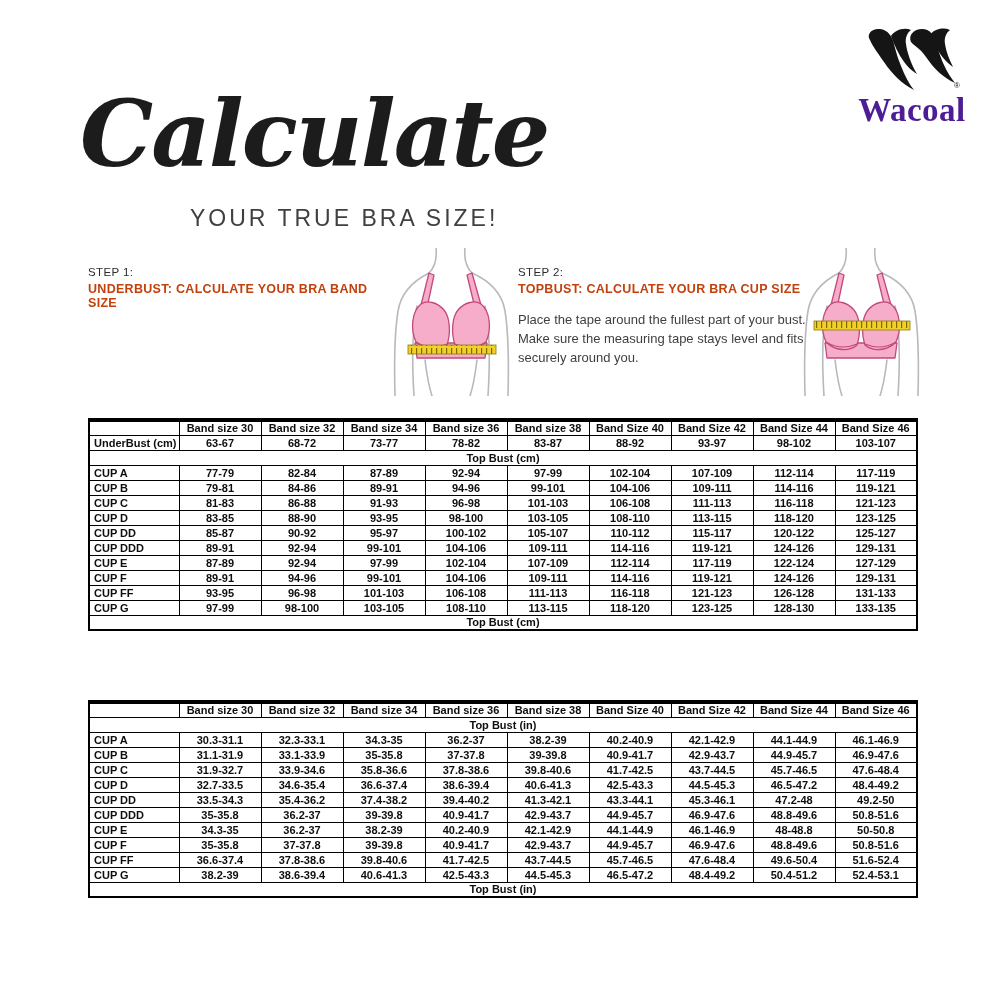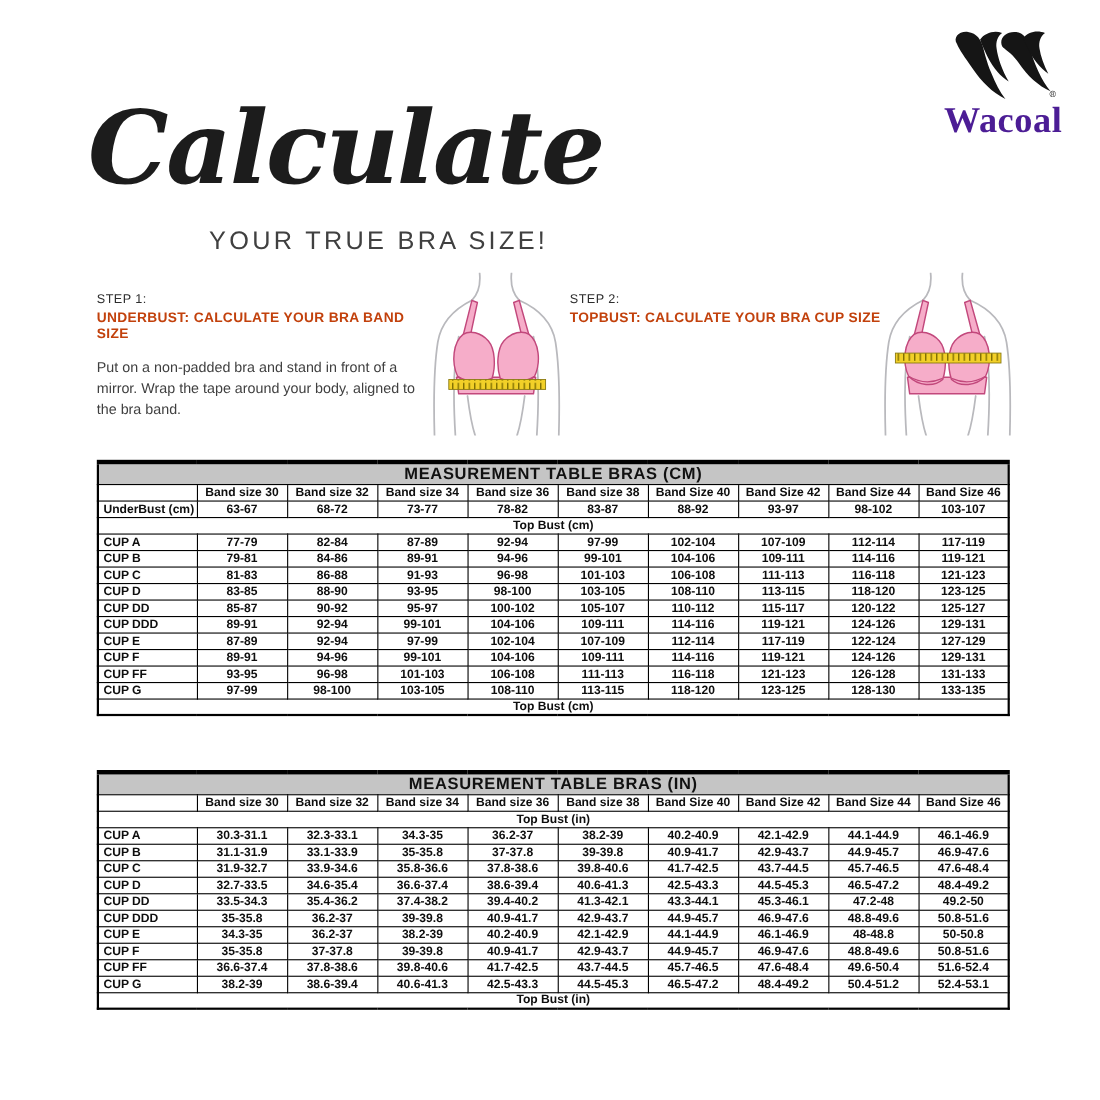--- a/index.html
+++ b/index.html
@@ -73,21 +73,20 @@
     </svg>
     <div class="logo-word">Wacoal</div>
   </div>
 
   <div class="script-title">Calculate</div>
   <div class="subtitle">YOUR TRUE BRA SIZE!</div>
 
   <div class="step step-1">
     <div class="step-label">STEP 1:</div>
     <div class="step-heading">UNDERBUST: CALCULATE YOUR BRA BAND SIZE</div>
-    <p class="step-body">Put on a non-padded bra and stand in front of a mirror. Wrap the tape around your body, aligned to the bra band.</p>
   </div>
 
   <svg class="fig fig-1" width="132" height="148" viewBox="0 0 132 148" aria-hidden="true">
     <defs>
       <pattern id="ticks1" width="5" height="9" patternUnits="userSpaceOnUse">
         <rect width="5" height="9" fill="#f2d028"></rect>
         <rect x="0" y="1" width="1.2" height="7" fill="#7a6a00"></rect>
       </pattern>
     </defs>
     <g fill="none" stroke="#b9b9bd" stroke-width="1.6" stroke-linecap="round">
@@ -110,20 +109,21 @@
     <g fill="none" stroke="#c2487c" stroke-width="1.1">
       <path d="M30,94 Q45,103 61,96"></path>
       <path d="M100,94 Q85,103 69,96"></path>
     </g>
     <rect x="22" y="97" width="88" height="9" fill="url(#ticks1)" stroke="#8a7a10" stroke-width="0.8"></rect>
   </svg>
 
   <div class="step step-2">
     <div class="step-label">STEP 2:</div>
     <div class="step-heading">TOPBUST: CALCULATE YOUR BRA CUP SIZE</div>
+    <p class="step-body">Place the tape around the fullest part of your bust. Make sure the measuring tape stays level and fits securely around you.</p>
   </div>
 
   <svg class="fig fig-2" width="132" height="148" viewBox="0 0 132 148" aria-hidden="true">
     <defs>
       <pattern id="ticks2" width="5" height="9" patternUnits="userSpaceOnUse">
         <rect width="5" height="9" fill="#f2d028"></rect>
         <rect x="0" y="1" width="1.2" height="7" fill="#7a6a00"></rect>
       </pattern>
     </defs>
     <g fill="none" stroke="#b9b9bd" stroke-width="1.6" stroke-linecap="round">
@@ -158,23 +158,20 @@
           <col>
           <col>
           <col>
           <col>
           <col>
           <col>
           <col>
           <col>
         </colgroup>
         <tbody>
-          <tr class="title-row">
-            <th colspan="10">MEASUREMENT TABLE BRAS (CM)</th>
-          </tr>
           <tr>
             <th></th>
             <th>Band size 30</th>
             <th>Band size 32</th>
             <th>Band size 34</th>
             <th>Band size 36</th>
             <th>Band size 38</th>
             <th>Band Size 40</th>
             <th>Band Size 42</th>
             <th>Band Size 44</th>
@@ -329,23 +326,20 @@
           <col>
           <col>
           <col>
           <col>
           <col>
           <col>
           <col>
           <col>
         </colgroup>
         <tbody>
-          <tr class="title-row">
-            <th colspan="10">MEASUREMENT TABLE BRAS (IN)</th>
-          </tr>
           <tr>
             <th></th>
             <th>Band size 30</th>
             <th>Band size 32</th>
             <th>Band size 34</th>
             <th>Band size 36</th>
             <th>Band size 38</th>
             <th>Band Size 40</th>
             <th>Band Size 42</th>
             <th>Band Size 44</th>

